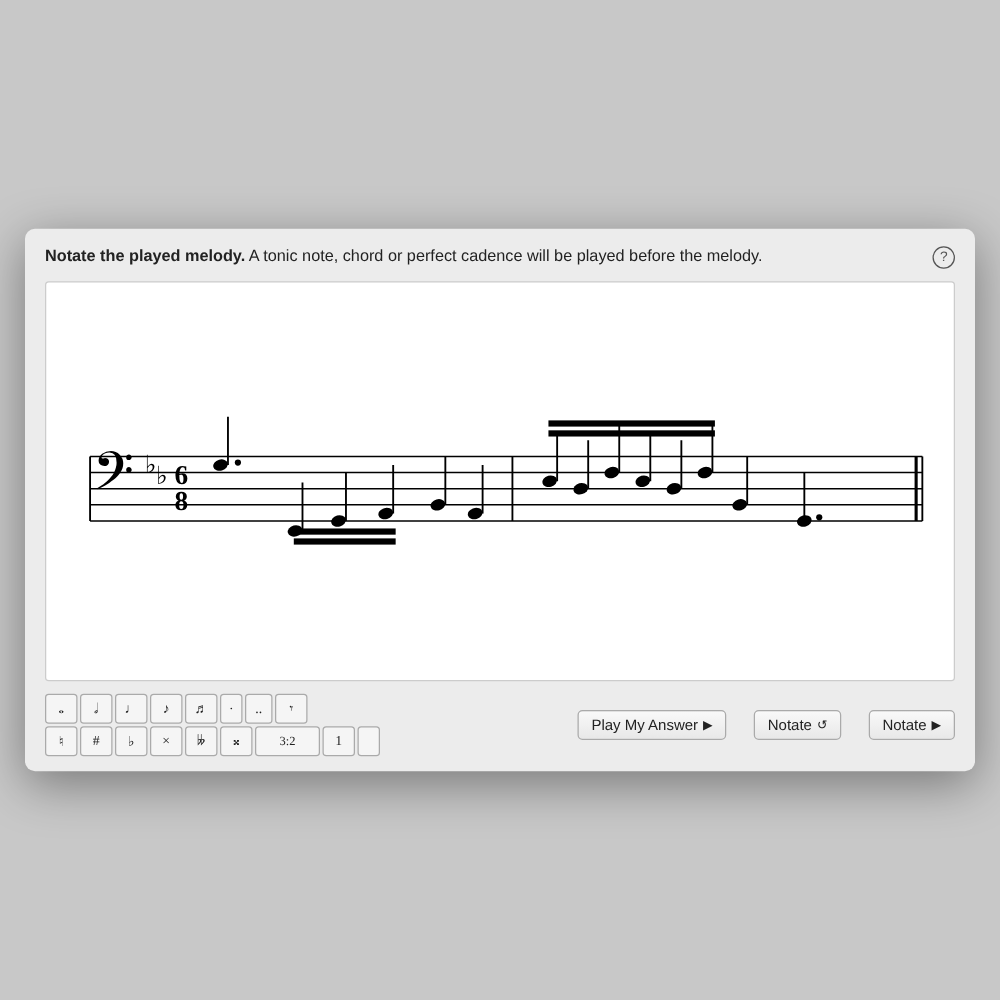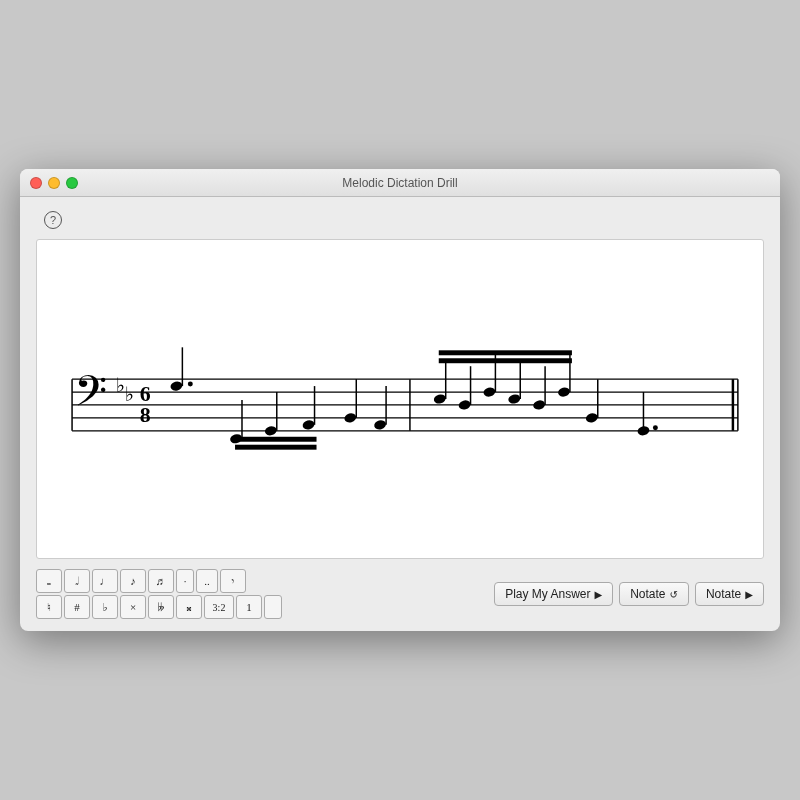--- a/index.html
+++ b/index.html
@@ -141,21 +141,21 @@
       align-items: center;
       justify-content: center;
       cursor: pointer;
       font-size: 11px;
       color: #222;
       font-family: serif;
     }
 
     .action-buttons {
       display: flex;
-      gap: 6px;
+      gap: 22px;
       align-items: center;
     }
 
     .action-btn {
       background: linear-gradient(to bottom, #f9f9f9, #e8e8e8);
       border: 1px solid #aaa;
       border-radius: 4px;
       padding: 4px 10px;
       font-size: 12px;
       cursor: pointer;
@@ -168,32 +168,27 @@
 
     .btn-icon {
       font-size: 10px;
     }
   </style>
 </head>
 <body>
 
 <div class="window">
 
-  <div class="title-bar">
-    <div class="traffic-lights">
-      <div class="traffic-light close"></div>
-      <div class="traffic-light minimize"></div>
-      <div class="traffic-light maximize"></div>
-    </div>
-    <span class="title-text">Melodic Dictation Drill</span>
-  </div>
 
   <div class="content">
 
     <div class="instruction-row">
+      <div class="instruction-text">
+        <strong>Notate the played melody.</strong><span> A tonic note, chord or perfect cadence will be played before the melody.</span>
+      </div>
       <div class="help-icon">?</div>
     </div>
 
     <div class="notation-area">
 
       <svg class="staff-svg" viewBox="0 0 720 320" xmlns="http://www.w3.org/2000/svg">
 
         <line x1="30" y1="140" x2="700" y2="140" stroke="#000" stroke-width="1.2"></line>
         <line x1="30" y1="153" x2="700" y2="153" stroke="#000" stroke-width="1.2"></line>
         <line x1="30" y1="166" x2="700" y2="166" stroke="#000" stroke-width="1.2"></line>
@@ -282,21 +277,21 @@
           <button class="note-btn">𝄾</button>
         </div>
 
         <div class="note-row">
           <button class="note-btn">♮</button>
           <button class="note-btn">#</button>
           <button class="note-btn">♭</button>
           <button class="note-btn">×</button>
           <button class="note-btn">𝄫</button>
           <button class="note-btn">𝄪</button>
-          <button class="note-btn" style="width:30px; font-size:10px;">3:2</button>
+          <button class="note-btn" style="width:52px; font-size:10px;">3:2</button>
           <button class="note-btn">1</button>
           <button class="note-btn" style="width:18px;"> </button>
         </div>
       </div>
 
       <div class="action-buttons">
         <button class="action-btn">
           <span>Play My Answer</span>
           <span class="btn-icon">▶</span>
         </button>

